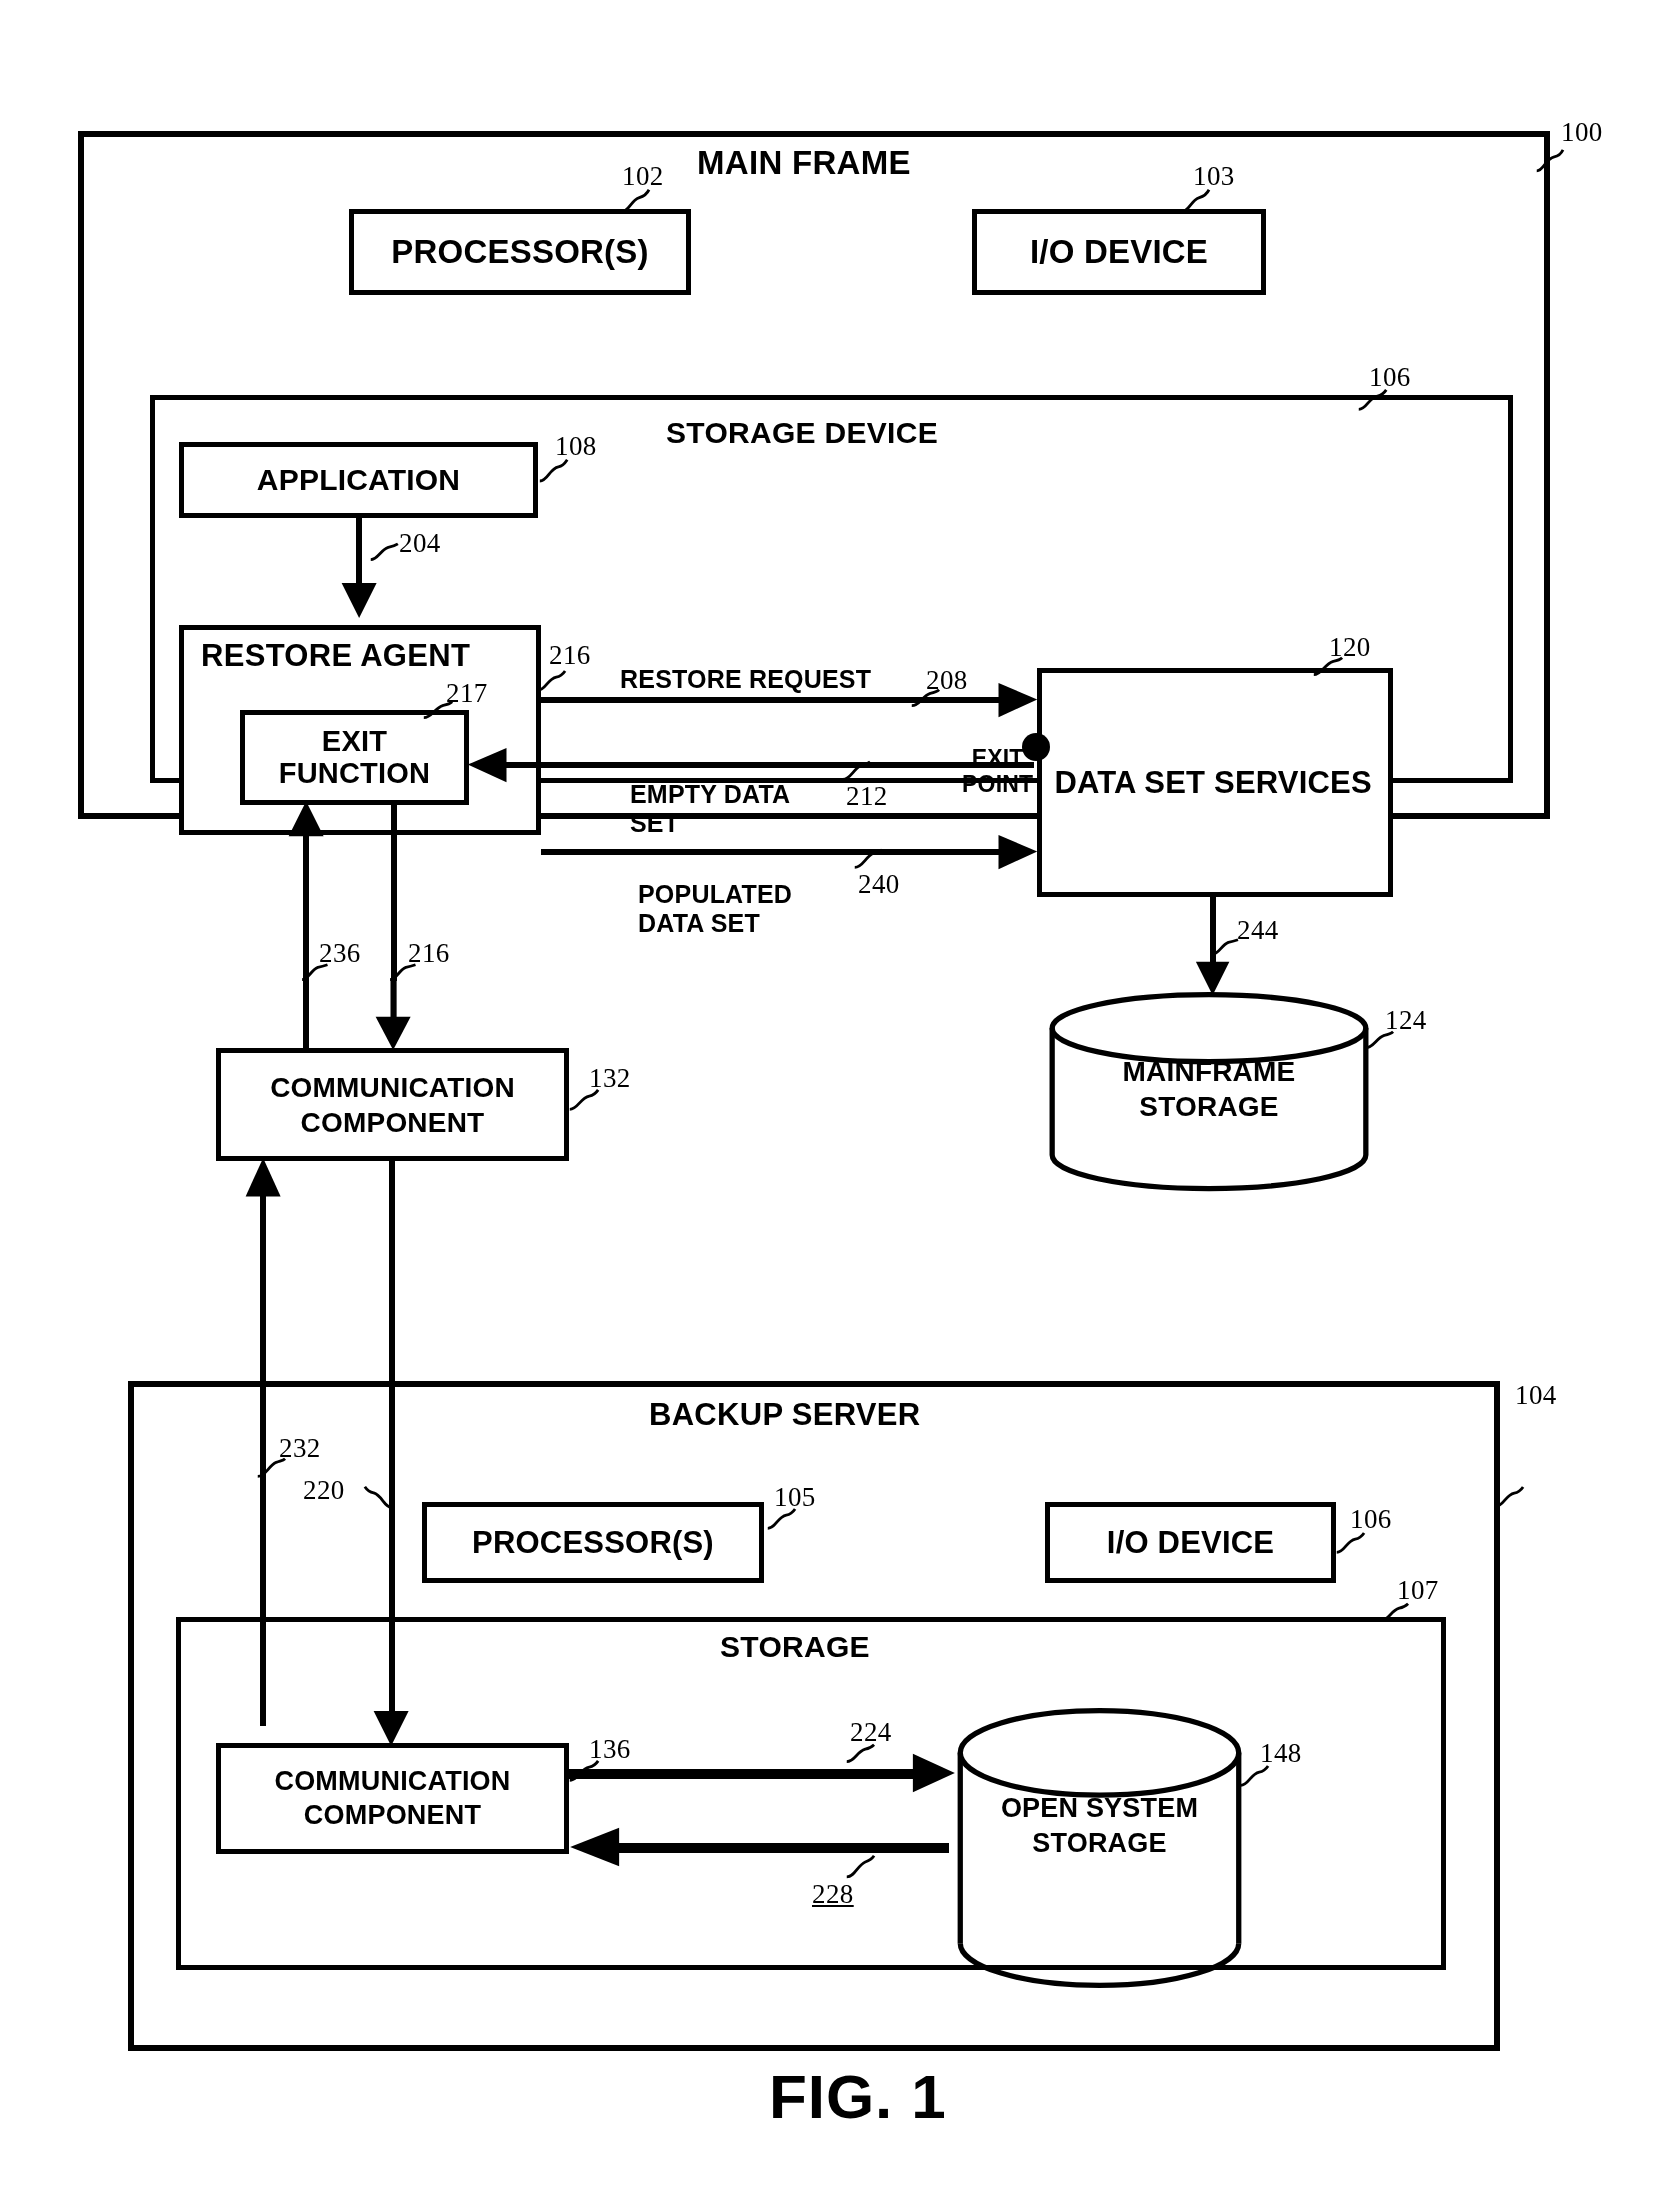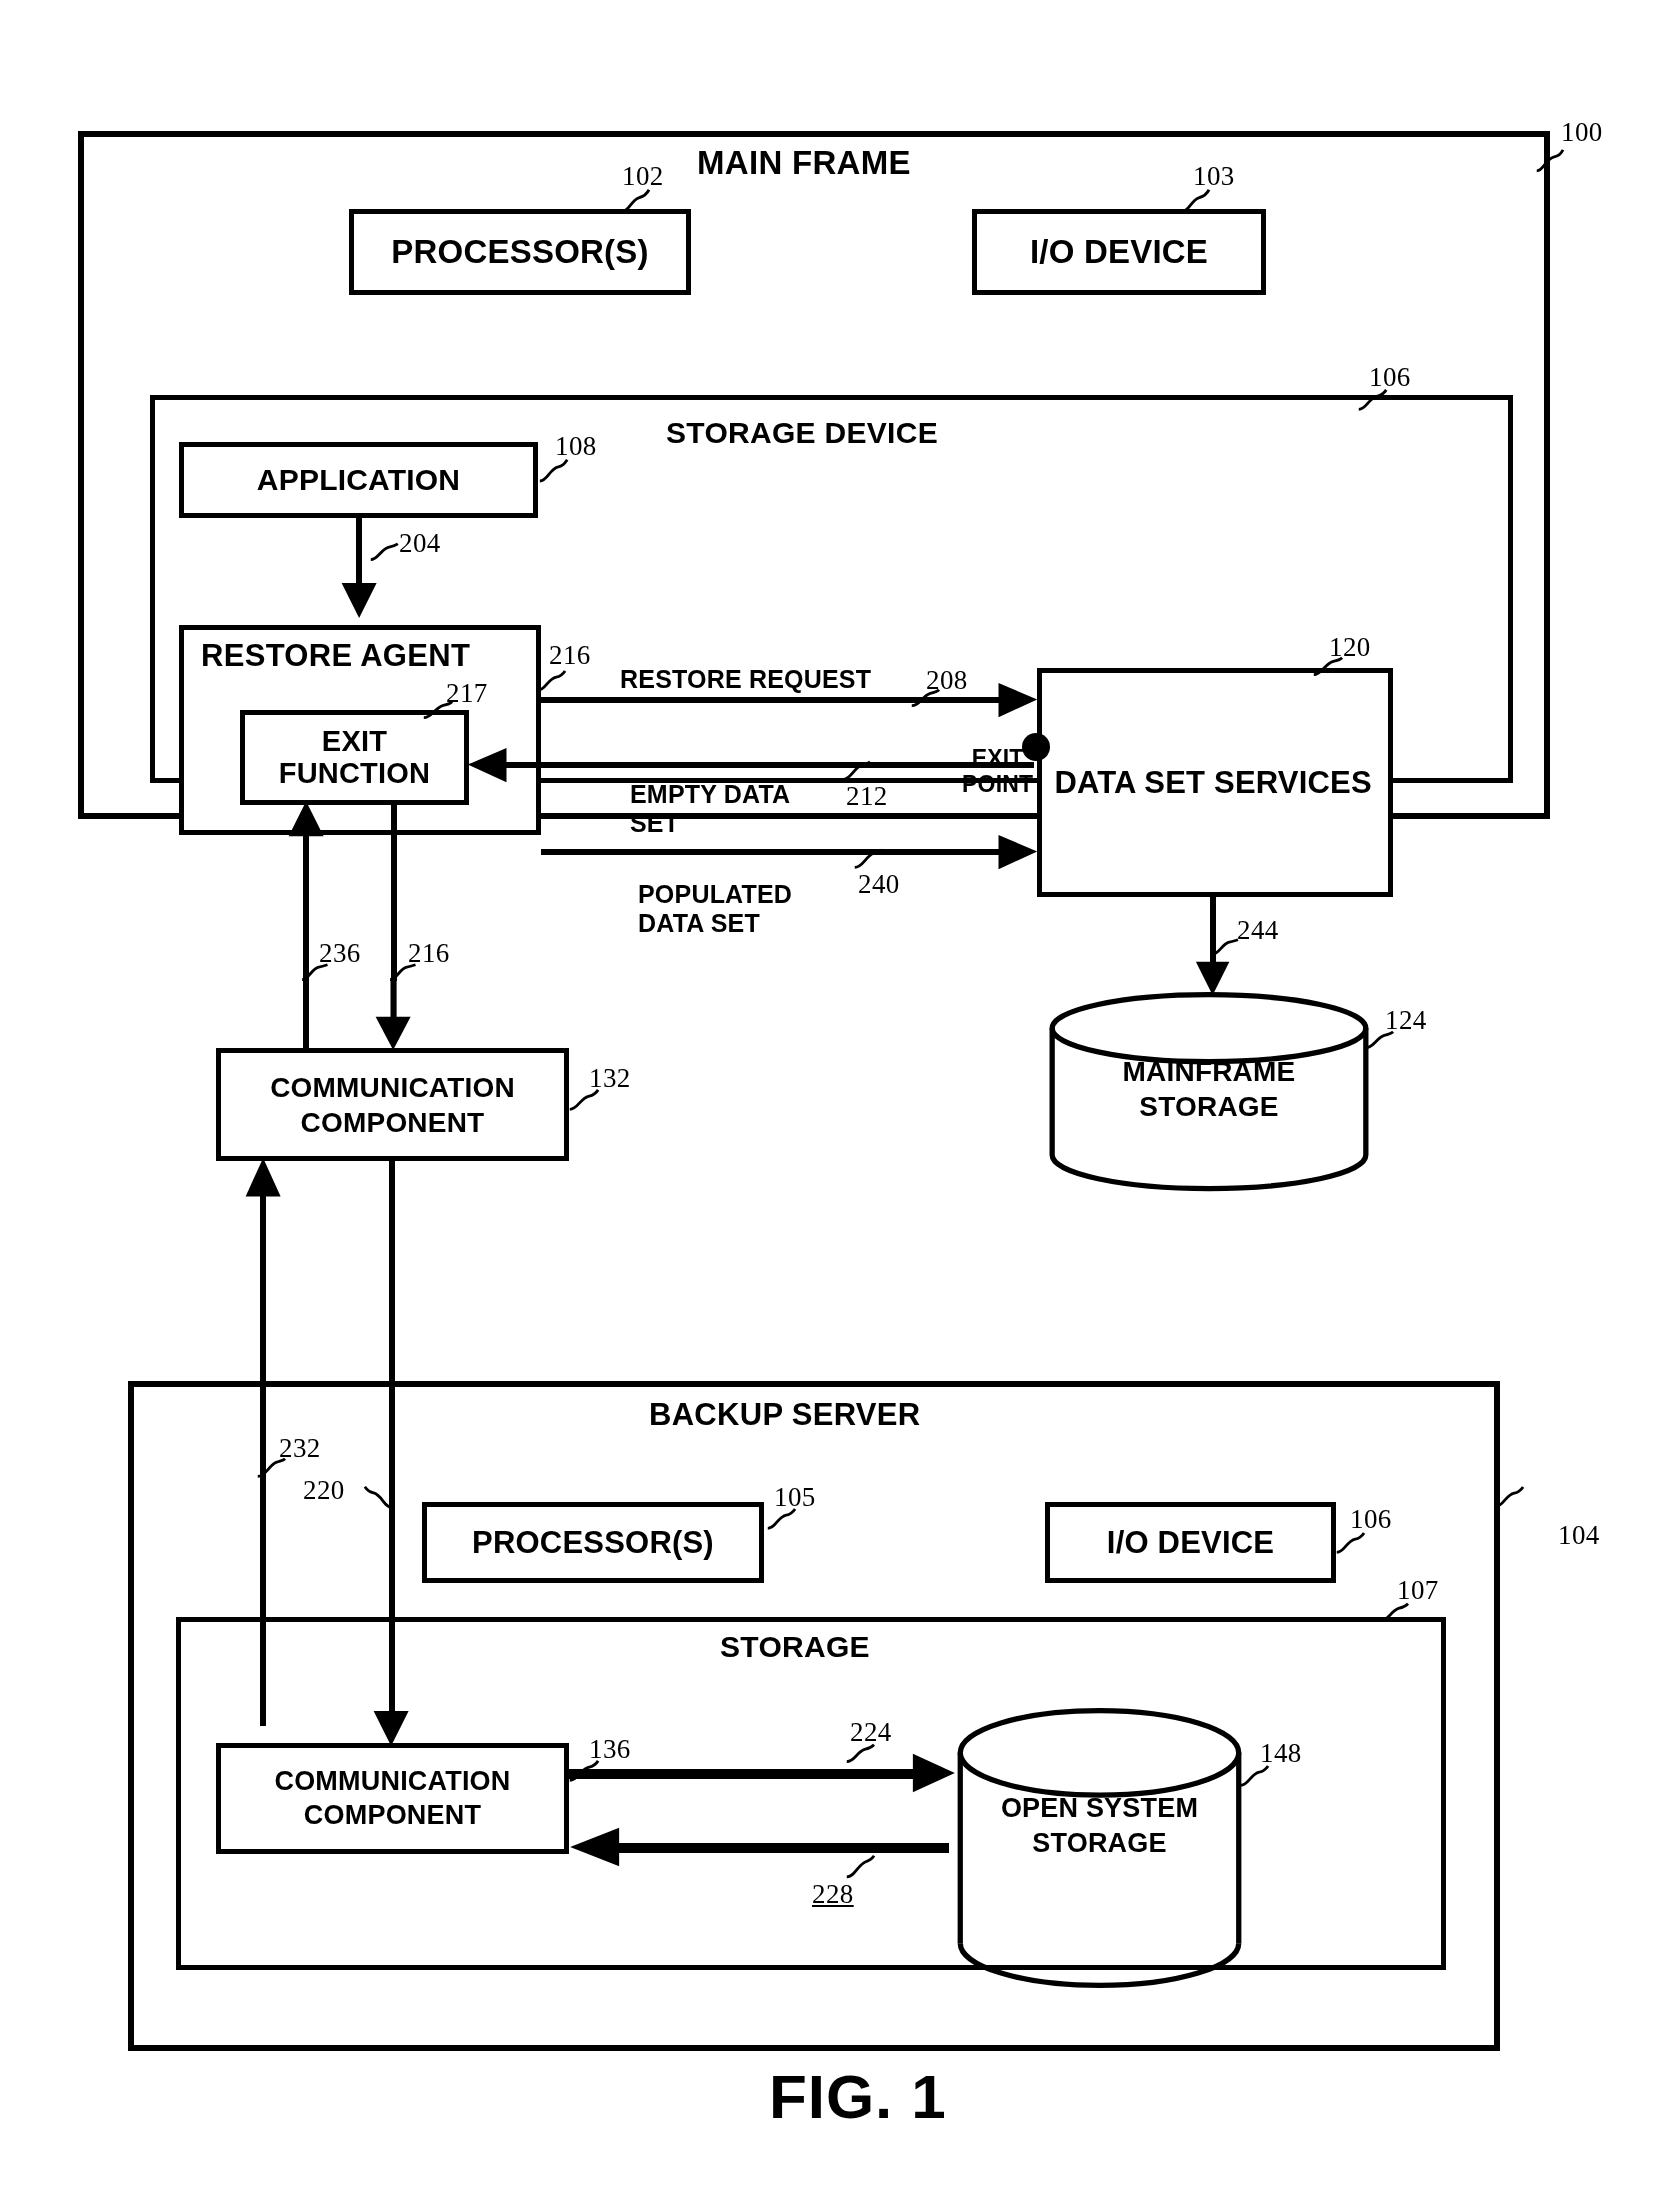--- a/index.html
+++ b/index.html
@@ -263,21 +263,21 @@
   <svg class="hook" style="left:243px; top:1156px;" width="42" height="44" viewBox="0 0 48 50">
     <polygon points="23,2 3,46 43,46" fill="#000"></polygon>
   </svg>
   <div class="ref" style="left:279px; top:1433px;">232</div>
   <svg class="hook" style="left:256px; top:1457px;" width="37" height="23" viewBox="0 0 42 26">
     <path d="M2,22 C11,22 14,10 23,6 C29,4 31,4 33,2" stroke="#000" stroke-width="3.2" fill="none"></path>
   </svg>
 
   <div class="outer" style="left:128px; top:1381px; width:1372px; height:670px;"></div>
   <div class="ttl" style="left:649px; top:1397px; font-size:31px;">BACKUP SERVER</div>
-  <div class="ref" style="left:1515px; top:1520px;margin-left:43px;">104</div>
+  <div class="ref" style="left:1515px; top:1380px;">104</div>
   <svg class="hook" style="left:1494px; top:1485px;" width="37" height="25" viewBox="0 0 42 28">
     <path d="M2,24 C11,24 13,11 23,9 C29,8 31,5 33,2" stroke="#000" stroke-width="3.2" fill="none"></path>
   </svg>
 
   <div class="box" style="left:422px; top:1502px; width:342px; height:81px; font-size:31px;">
     <span>PROCESSOR(S)</span>
   </div>
   <div class="ref" style="left:774px; top:1482px;">105</div>
   <svg class="hook" style="left:766px; top:1507px;" width="37" height="25" viewBox="0 0 42 28">
     <path d="M2,24 C11,24 13,11 23,9 C29,8 31,5 33,2" stroke="#000" stroke-width="3.2" fill="none"></path>

